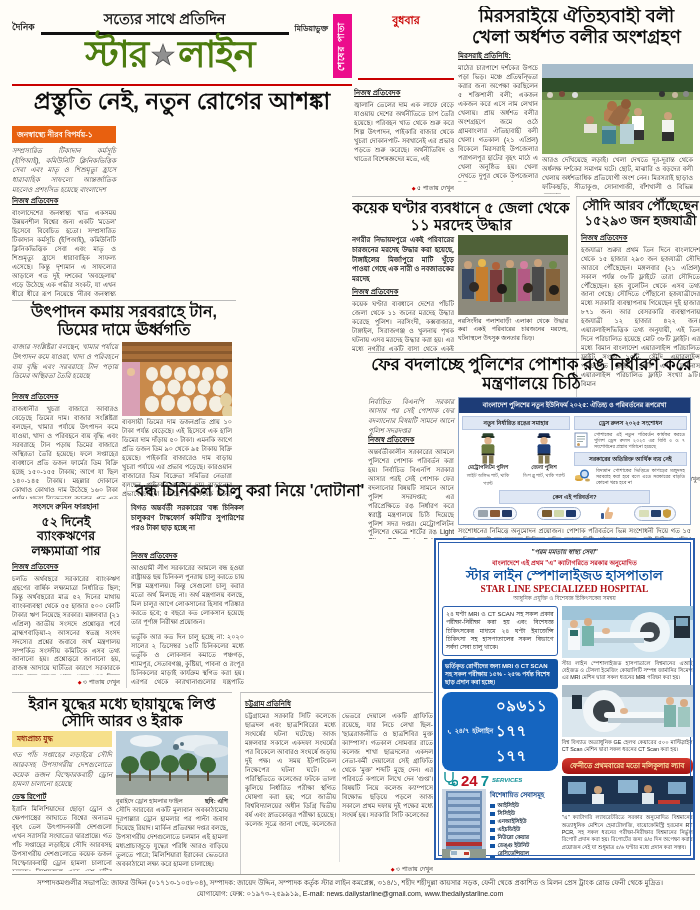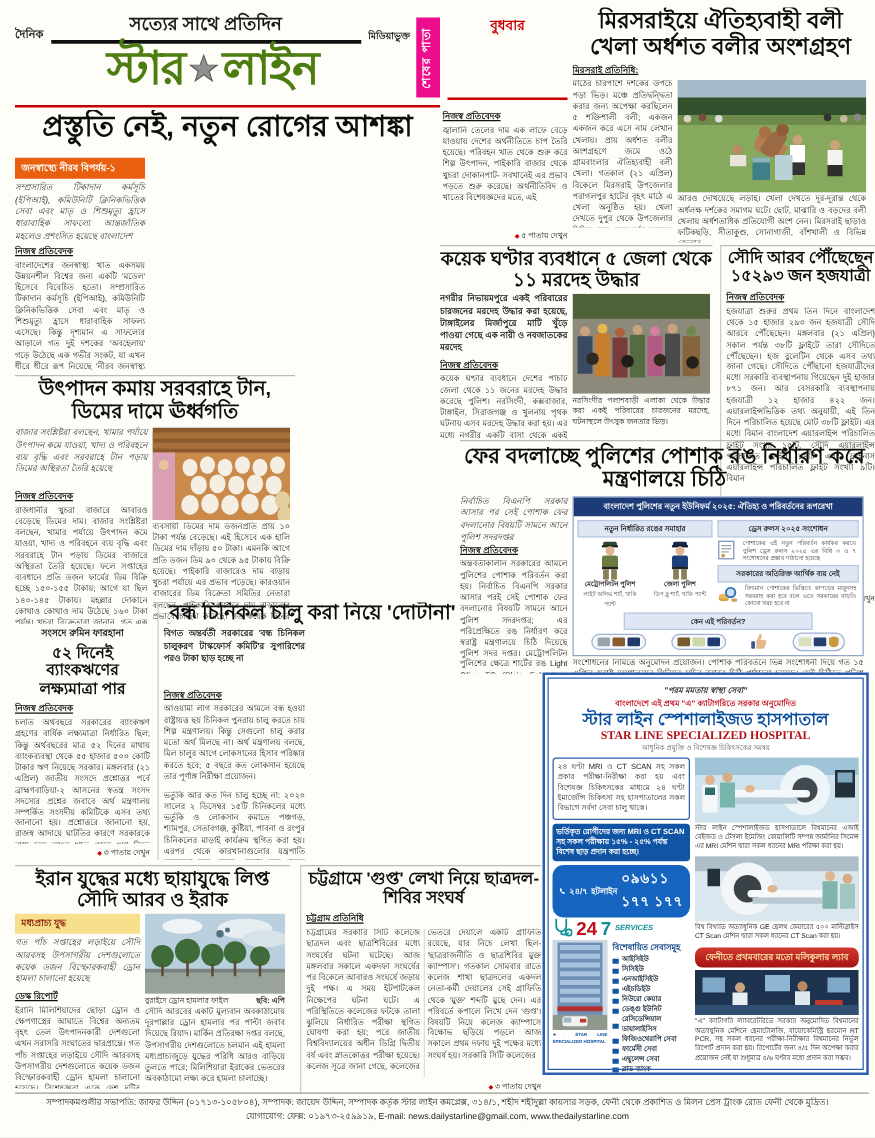--- a/index.html
+++ b/index.html
@@ -57,21 +57,21 @@
   .ad{border:2px solid #2b5fae;outline:1px solid #2b5fae;outline-offset:-5px;background:#fff;padding:6px;}
   .ad-slogan{font-size:6.6px;font-style:italic;font-weight:bold;text-align:center;color:#333;}
   .ad-approve{font-size:6.4px;font-weight:bold;text-align:center;color:#c01020;}
   .ad-name-bn{font-size:13.5px;font-weight:900;text-align:center;color:#0a4f9e;line-height:1.1;}
   .ad-name-en{font-size:9.5px;font-weight:900;text-align:center;color:#b01116;font-family:"Liberation Serif",serif;}
   .ad-sub{font-size:5.6px;text-align:center;color:#555;margin-bottom:3px;}
   .ad-box1{border:1px solid #2b5fae;border-radius:3px;padding:3px;font-size:6px;line-height:1.4;text-align:justify;color:#222;}
   .ad-box2{background:#1254a4;color:#fff;border-radius:3px;padding:3px;font-size:6px;line-height:1.35;font-weight:bold;margin-top:3px;}
   .hotline{display:flex;align-items:center;gap:3px;background:#1565c0;border-radius:9px;color:#fff;padding:2px 5px;margin-top:3px;}
   .hotline .lab{font-size:6.5px;font-weight:bold;}
-  .hotline .num{font-size:11px;font-weight:900;letter-spacing:.5px;}
+  .hotline .num{font-size:15px;font-weight:900;letter-spacing:.5px;}
   .badge247{display:flex;align-items:center;gap:3px;margin:0 0;}
   .badge247 .b24{font-size:15px;font-weight:900;color:#c01020;line-height:1;}
   .badge247 .b7{font-size:15px;font-weight:900;color:#0e8f96;line-height:1;}
   .badge247 .bs{font-size:6px;font-weight:bold;color:#0e8f96;font-style:italic;}
   .svc{display:flex;gap:3px;align-items:center;font-size:5.5px;font-weight:bold;color:#123;line-height:1.45;}
   .svc i{width:4.5px;height:4.5px;background:#1254a4;flex:none;}
   .svc-title{font-size:6.6px;font-weight:900;color:#0a3e82;margin-bottom:1px;}
   .ad-cap{font-size:5.4px;line-height:1.35;text-align:justify;color:#222;margin:2px 0 3px 0;}
   .ad-redbanner{background:linear-gradient(#d43a2f,#a31312);color:#ffe9a8;font-weight:900;font-size:7px;text-align:center;border-radius:6px;padding:2px;margin:2px 0;}
   .footer{font-size:7px;text-align:center;line-height:1.55;color:#222;}
@@ -459,21 +459,20 @@
           <span class="cap">বুরাইদে ড্রোন হামলার ফাইল</span>
           <span class="cap" style="font-weight:bold;">ছবি: এপি</span>
         </div>
         <div class="bt flex1" style="margin-top:1px;">সৌদি আরবের একটি মূল্যবান অবকাঠামোয় দূরপাল্লার ড্রোন হামলার পর পাল্টা জবাব দিয়েছে রিয়াদ। মার্কিন প্রতিরক্ষা দপ্তর বলছে, উপসাগরীয় দেশগুলোতে চলমান এই হামলা মধ্যপ্রাচ্যজুড়ে যুদ্ধের পরিধি আরও বাড়িয়ে তুলতে পারে; মিলিশিয়ারা ইরাকের ভেতরের অবকাঠামো লক্ষ্য করে হামলা চালাচ্ছে।</div>
 
       </div>
     </div>
   </div>
 
   <div class="blk col" style="left:240px;top:692px;width:188px;height:180px;border-left:1px solid #ccc;border-top:1px solid #bbb;padding:2px 0 0 4px;">
-    <h3 class="h135 c">চট্টগ্রামে 'গুপ্ত' লেখা নিয়ে ছাত্রদল-শিবির সংঘর্ষ</h3>
     <div class="byline">চট্টগ্রাম প্রতিনিধি</div>
     <div class="bt bt2 flex1">চট্টগ্রামের সরকারি সিটি কলেজে ছাত্রদল এবং ছাত্রশিবিরের মধ্যে সংঘর্ষের ঘটনা ঘটেছে। আজ মঙ্গলবার সকালে একদফা সংঘর্ষের পর বিকেলে আবারও সংঘর্ষে জড়ায় দুই পক্ষ। এ সময় ইটপাটকেল নিক্ষেপের ঘটনা ঘটে। এ পরিস্থিতিতে কলেজের ফটকে তালা ঝুলিয়ে নির্ধারিত পরীক্ষা স্থগিত ঘোষণা করা হয়; পরে জাতীয় বিশ্ববিদ্যালয়ের অধীন ডিগ্রি দ্বিতীয় বর্ষ এবং স্নাতকোত্তর পরীক্ষা হয়েছে। কলেজ সূত্রে জানা গেছে, কলেজের ভেতরে দেয়ালে একটি গ্রাফিতি রয়েছে, যার নিচে লেখা ছিল- 'ছাত্ররাজনীতি ও ছাত্রশিবির মুক্ত ক্যাম্পাস'। গতকাল সোমবার রাতে কলেজ শাখা ছাত্রদলের একদল নেতা-কর্মী দেয়ালের সেই গ্রাফিতি থেকে 'মুক্ত' শব্দটি মুছে দেন। এর পরিবর্তে কপালে লিখে দেন 'গুপ্ত'। বিষয়টি নিয়ে কলেজ ক্যাম্পাসে বিক্ষোভ ছড়িয়ে পড়লে আজ সকালে প্রথম দফায় দুই পক্ষের মধ্যে সংঘর্ষ হয়। সরকারি সিটি কলেজের</div>
     <div class="more">৩ পাতায় দেখুন</div>
   </div>
 
   <div class="blk ad col" style="left:434px;top:538px;width:261px;height:322px;box-sizing:border-box;">
     <div class="ad-slogan">"পরম মমতায় স্বাস্থ্য সেবা"</div>
     <div class="ad-approve">বাংলাদেশে এই প্রথম "এ" ক্যাটাগরিতে সরকার অনুমোদিত</div>
     <div class="ad-name-bn">স্টার লাইন স্পেশালাইজড হাসপাতাল</div>
     <div class="ad-name-en">STAR LINE SPECIALIZED HOSPITAL</div>

